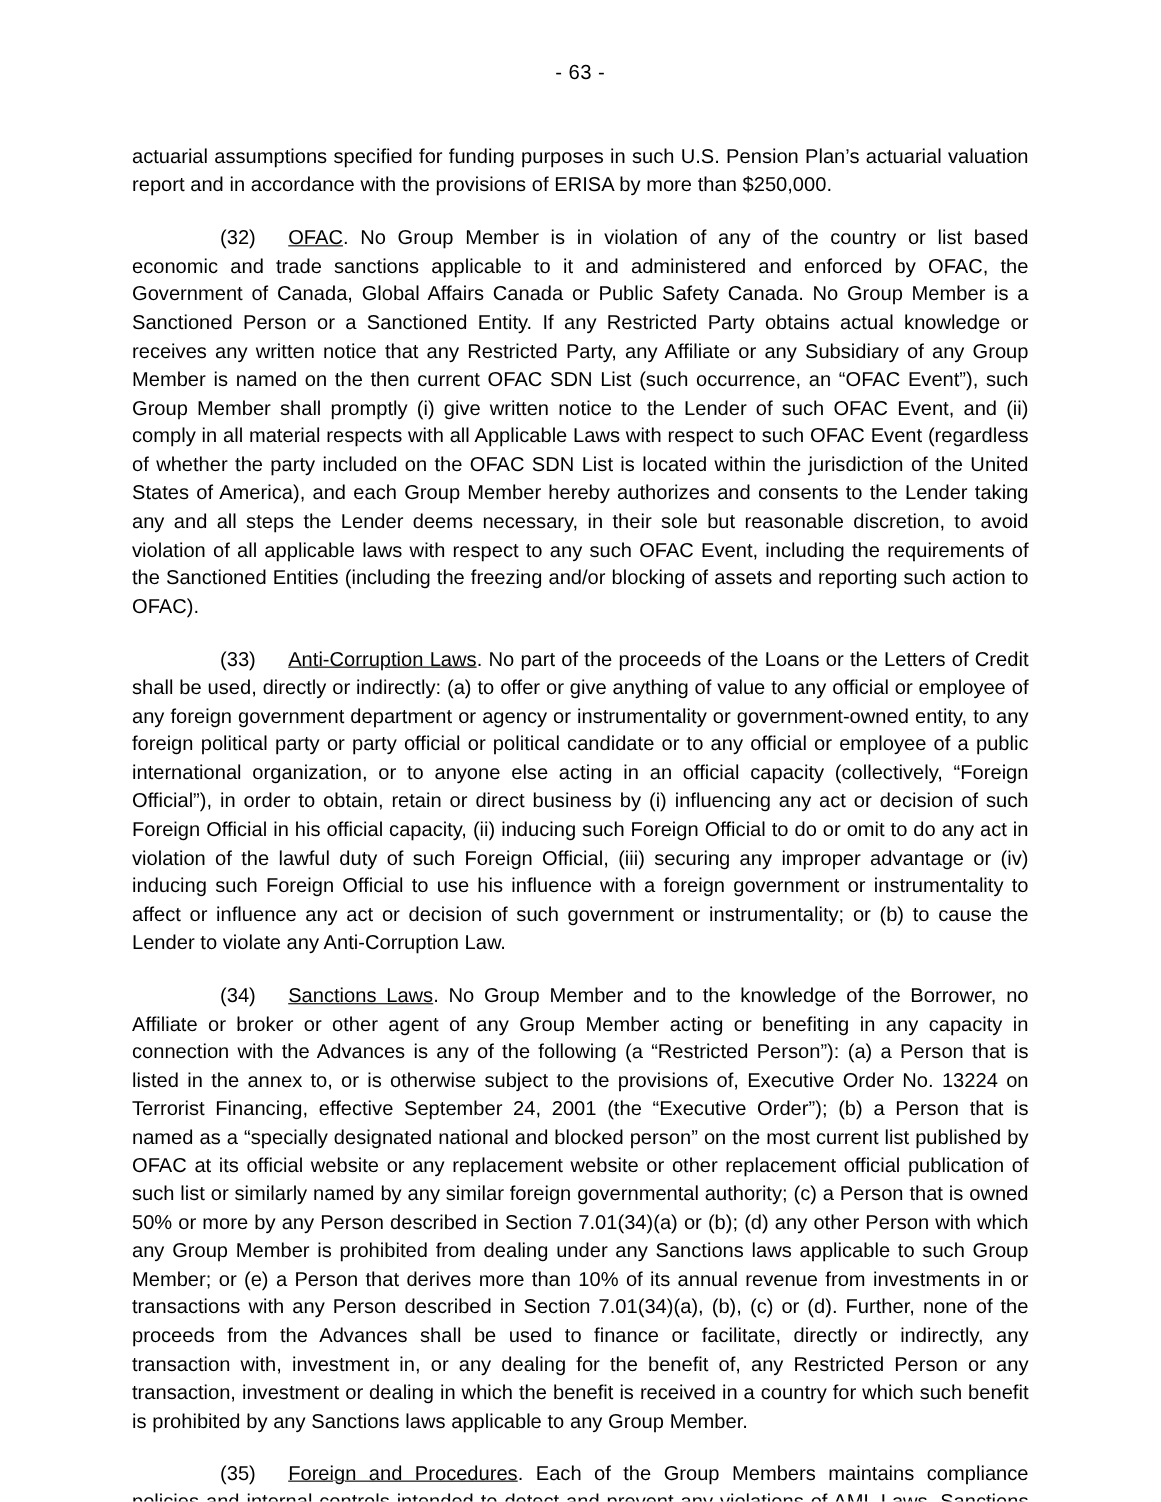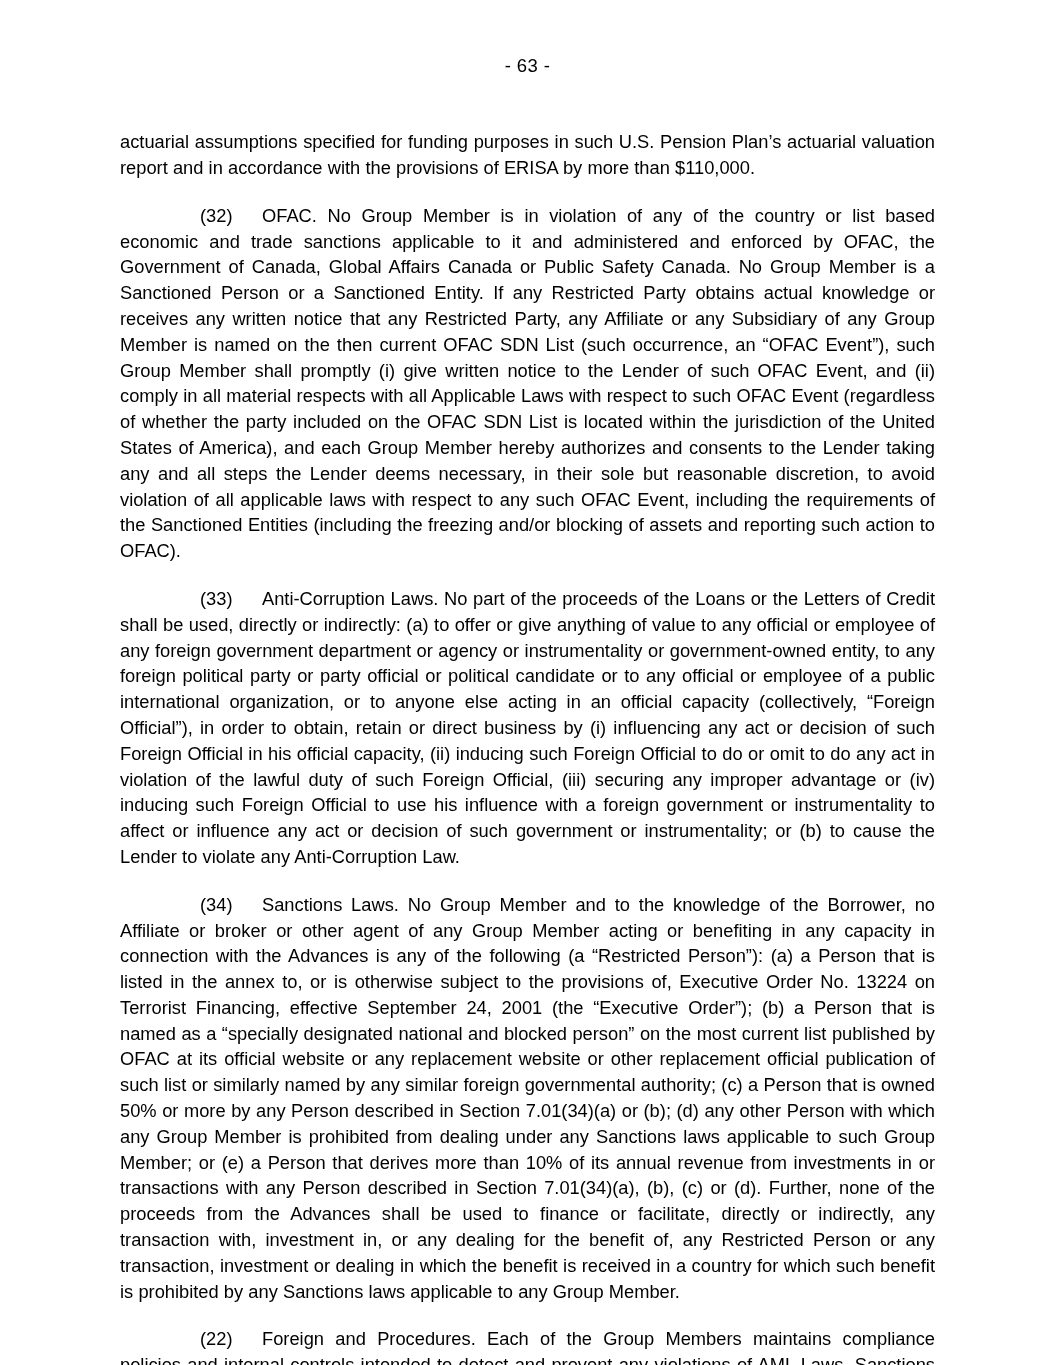--- a/index.html
+++ b/index.html
@@ -43,35 +43,36 @@
   }
   .para.indent {
     text-indent: 0;
   }
   .num-label {
     display: inline-block;
     width: 62px;
     margin-left: 80px;
   }
   .u {
+    text-decoration: underline;
   }
   .b {
     font-weight: normal;
   }
 </style>
 </head>
 <body>
 
 <div class="page">
 
   <div class="page-number">- 63 -</div>
 
-  <p class="para lead"><span>actuarial assumptions specified for funding purposes in such U.S. Pension Plan’s actuarial valuation report and in accordance with the provisions of ERISA by more than $110,000.</span></p>
+  <p class="para lead"><span>actuarial assumptions specified for funding purposes in such U.S. Pension Plan’s actuarial valuation report and in accordance with the provisions of ERISA by more than $250,000.</span></p>
 
   <p class="para indent"><span class="num-label">(32)</span><span class="u">OFAC</span><span>. No Group Member is in violation of any of the country or list based economic and trade sanctions applicable to it and administered and enforced by OFAC, the Government of Canada, Global Affairs Canada or Public Safety Canada. No Group Member is a Sanctioned Person or a Sanctioned Entity. If any Restricted Party obtains actual knowledge or receives any written notice that any Restricted Party, any Affiliate or any Subsidiary of any Group Member is named on the then current OFAC SDN List (such occurrence, an “</span><span class="b">OFAC Event</span><span>”), such Group Member shall promptly (i) give written notice to the Lender of such OFAC Event, and (ii) comply in all material respects with all Applicable Laws with respect to such OFAC Event (regardless of whether the party included on the OFAC SDN List is located within the jurisdiction of the United States of America), and each Group Member hereby authorizes and consents to the Lender taking any and all steps the Lender deems necessary, in their sole but reasonable discretion, to avoid violation of all applicable laws with respect to any such OFAC Event, including the requirements of the Sanctioned Entities (including the freezing and/or blocking of assets and reporting such action to OFAC).</span></p>
 
   <p class="para indent"><span class="num-label">(33)</span><span class="u">Anti-Corruption Laws</span><span>. No part of the proceeds of the Loans or the Letters of Credit shall be used, directly or indirectly: (a) to offer or give anything of value to any official or employee of any foreign government department or agency or instrumentality or government-owned entity, to any foreign political party or party official or political candidate or to any official or employee of a public international organization, or to anyone else acting in an official capacity (collectively, “</span><span class="b">Foreign Official</span><span>”), in order to obtain, retain or direct business by (i) influencing any act or decision of such Foreign Official in his official capacity, (ii) inducing such Foreign Official to do or omit to do any act in violation of the lawful duty of such Foreign Official, (iii) securing any improper advantage or (iv) inducing such Foreign Official to use his influence with a foreign government or instrumentality to affect or influence any act or decision of such government or instrumentality; or (b) to cause the Lender to violate any Anti-Corruption Law.</span></p>
 
   <p class="para indent"><span class="num-label">(34)</span><span class="u">Sanctions Laws</span><span>. No Group Member and to the knowledge of the Borrower, no Affiliate or broker or other agent of any Group Member acting or benefiting in any capacity in connection with the Advances is any of the following (a “</span><span class="b">Restricted Person</span><span>”): (a) a Person that is listed in the annex to, or is otherwise subject to the provisions of, Executive Order No. 13224 on Terrorist Financing, effective September 24, 2001 (the “</span><span class="b">Executive Order</span><span>”); (b) a Person that is named as a “specially designated national and blocked person” on the most current list published by OFAC at its official website or any replacement website or other replacement official publication of such list or similarly named by any similar foreign governmental authority; (c) a Person that is owned 50% or more by any Person described in Section 7.01(34)(a) or (b); (d) any other Person with which any Group Member is prohibited from dealing under any Sanctions laws applicable to such Group Member; or (e) a Person that derives more than 10% of its annual revenue from investments in or transactions with any Person described in Section 7.01(34)(a), (b), (c) or (d). Further, none of the proceeds from the Advances shall be used to finance or facilitate, directly or indirectly, any transaction with, investment in, or any dealing for the benefit of, any Restricted Person or any transaction, investment or dealing in which the benefit is received in a country for which such benefit is prohibited by any Sanctions laws applicable to any Group Member.</span></p>
 
-  <p class="para indent"><span class="num-label">(22)</span><span class="u">Foreign and Procedures</span><span>. Each of the Group Members maintains compliance policies and internal controls intended to detect and prevent any violations of AML Laws, Sanctions and Anti-Corruption Laws.</span></p>
+  <p class="para indent"><span class="num-label">(35)</span><span class="u">Foreign and Procedures</span><span>. Each of the Group Members maintains compliance policies and internal controls intended to detect and prevent any violations of AML Laws, Sanctions and Anti-Corruption Laws.</span></p>
 
 </div>
 
 </body></html>

